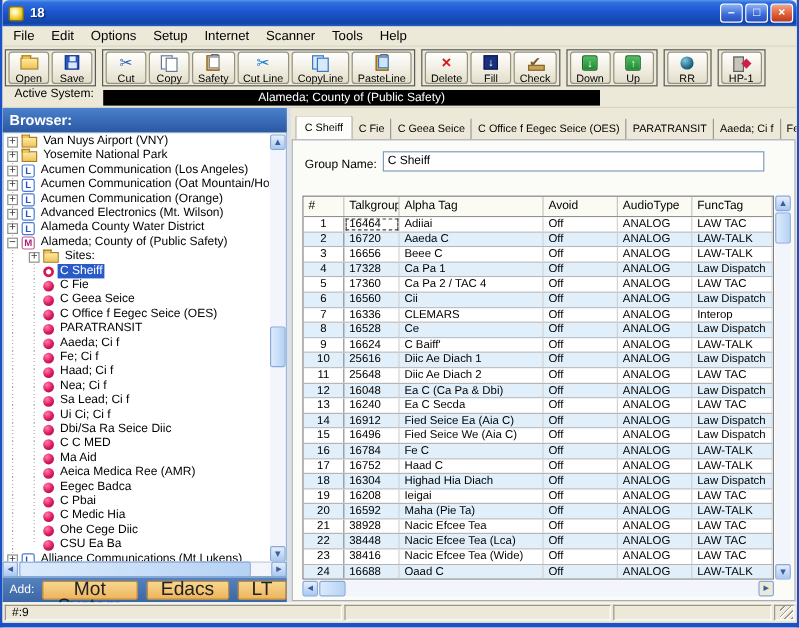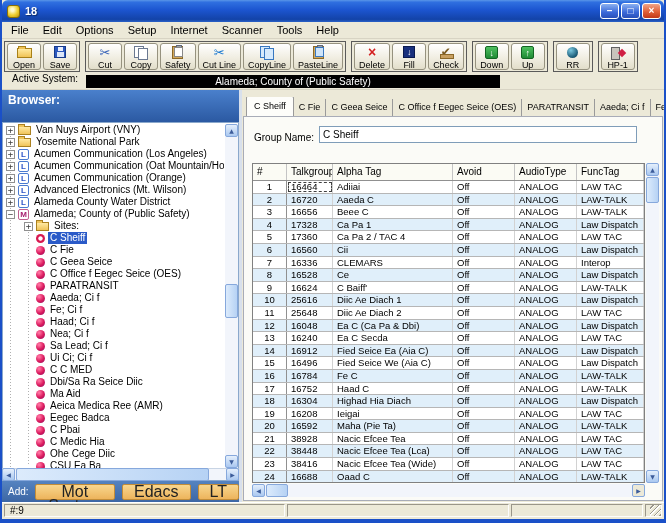--- a/index.html
+++ b/index.html
@@ -63,21 +63,21 @@
   .ic-hp::after{content:"";position:absolute;right:1px;top:4px;width:6px;height:6px;background:#d01f44;transform:rotate(45deg);}
   
   .active-row{height:17px;flex:none;position:relative;font-size:10px;display:flex;align-items:flex-start;
     background:#ece9d8;border-bottom:1px solid #d8d4c4;}
   .active-label{margin-left:10px;}
   .active-value{position:absolute;left:84px;top:2px;width:414px;height:13px;background:#000;color:#fff;
     font-size:10px;line-height:13px;text-align:center;overflow:hidden;white-space:nowrap;}
   
   .main{flex:1;min-height:0;display:flex;background:#d4d0c8;}
   .left{width:240px;flex:none;display:flex;flex-direction:column;min-height:0;border-right:3px solid #d8e0ec;}
-  .browser-hdr{height:32px;flex:none;background:linear-gradient(#4a80cc,#2b59a2);color:#fff;font-weight:bold;
+  .browser-hdr{height:20px;flex:none;background:linear-gradient(#4a80cc,#2b59a2);color:#fff;font-weight:bold;
     font-size:12px;line-height:20px;padding-left:6px;}
   .tree-wrap{flex:1;min-height:0;position:relative;background:#fff;border:1px solid #8aa8cc;border-bottom:none;}
   .tree{position:absolute;left:0;top:1px;right:14px;bottom:0;overflow:hidden;}
   .tree-item{display:flex;align-items:center;height:12px;font-size:10px;white-space:nowrap;position:relative;padding-left:3px;}
   .tree-item.lvl1{padding-left:21px;}
   .expand{width:9px;height:9px;flex:none;border:1px solid #909090;background:#fff;color:#404040;
     font-size:9px;line-height:7px;text-align:center;margin-right:3px;position:relative;z-index:2;
     font-family:"DejaVu Sans Mono",monospace;}
   .exp-spacer{width:12px;flex:none;}
   .t-ic{flex:none;margin-right:3px;position:relative;z-index:1;}
@@ -379,30 +379,30 @@
               <span class="t-label">Sa Lead; Ci f</span>
             </div>
             <div class="tree-item lvl1">
               <span class="exp-spacer"></span>
               <span class="t-ic t-group"></span>
               <span class="t-label">Ui Ci; Ci f</span>
             </div>
             <div class="tree-item lvl1">
               <span class="exp-spacer"></span>
               <span class="t-ic t-group"></span>
+              <span class="t-label">Dbi/Sa Ra Seice Diic</span>
+            </div>
+            <div class="tree-item lvl1">
+              <span class="exp-spacer"></span>
+              <span class="t-ic t-group"></span>
               <span class="t-label">C C MED</span>
             </div>
             <div class="tree-item lvl1">
               <span class="exp-spacer"></span>
               <span class="t-ic t-group"></span>
-              <span class="t-label">Dbi/Sa Ra Seice Diic</span>
-            </div>
-            <div class="tree-item lvl1">
-              <span class="exp-spacer"></span>
-              <span class="t-ic t-group"></span>
               <span class="t-label">Ma Aid</span>
             </div>
             <div class="tree-item lvl1">
               <span class="exp-spacer"></span>
               <span class="t-ic t-group"></span>
               <span class="t-label">Aeica Medica Ree (AMR)</span>
             </div>
             <div class="tree-item lvl1">
               <span class="exp-spacer"></span>
               <span class="t-ic t-group"></span>
@@ -424,20 +424,21 @@
               <span class="t-label">Ohe Cege Diic</span>
             </div>
             <div class="tree-item lvl1">
               <span class="exp-spacer"></span>
               <span class="t-ic t-group"></span>
               <span class="t-label">CSU Ea Ba</span>
             </div>
             <div class="tree-item lvl0">
               <span class="expand">+</span>
               <span class="t-ic t-sys">L</span>
+              <span class="t-label">Alliance Communications (Mt Lukens)</span>
             </div>
           </div>
         <div class="vscroll">
           <span class="sb-btn up">▲</span>
           <span class="sb-thumb" style="position:absolute;left:0;top:160px;width:13px;height:34px;"></span>
           <span class="sb-btn down">▼</span>
         </div>
       </div>
       <div class="tree-hscroll">
         <span class="sb-btn" style="left:-1px;">◀</span>

